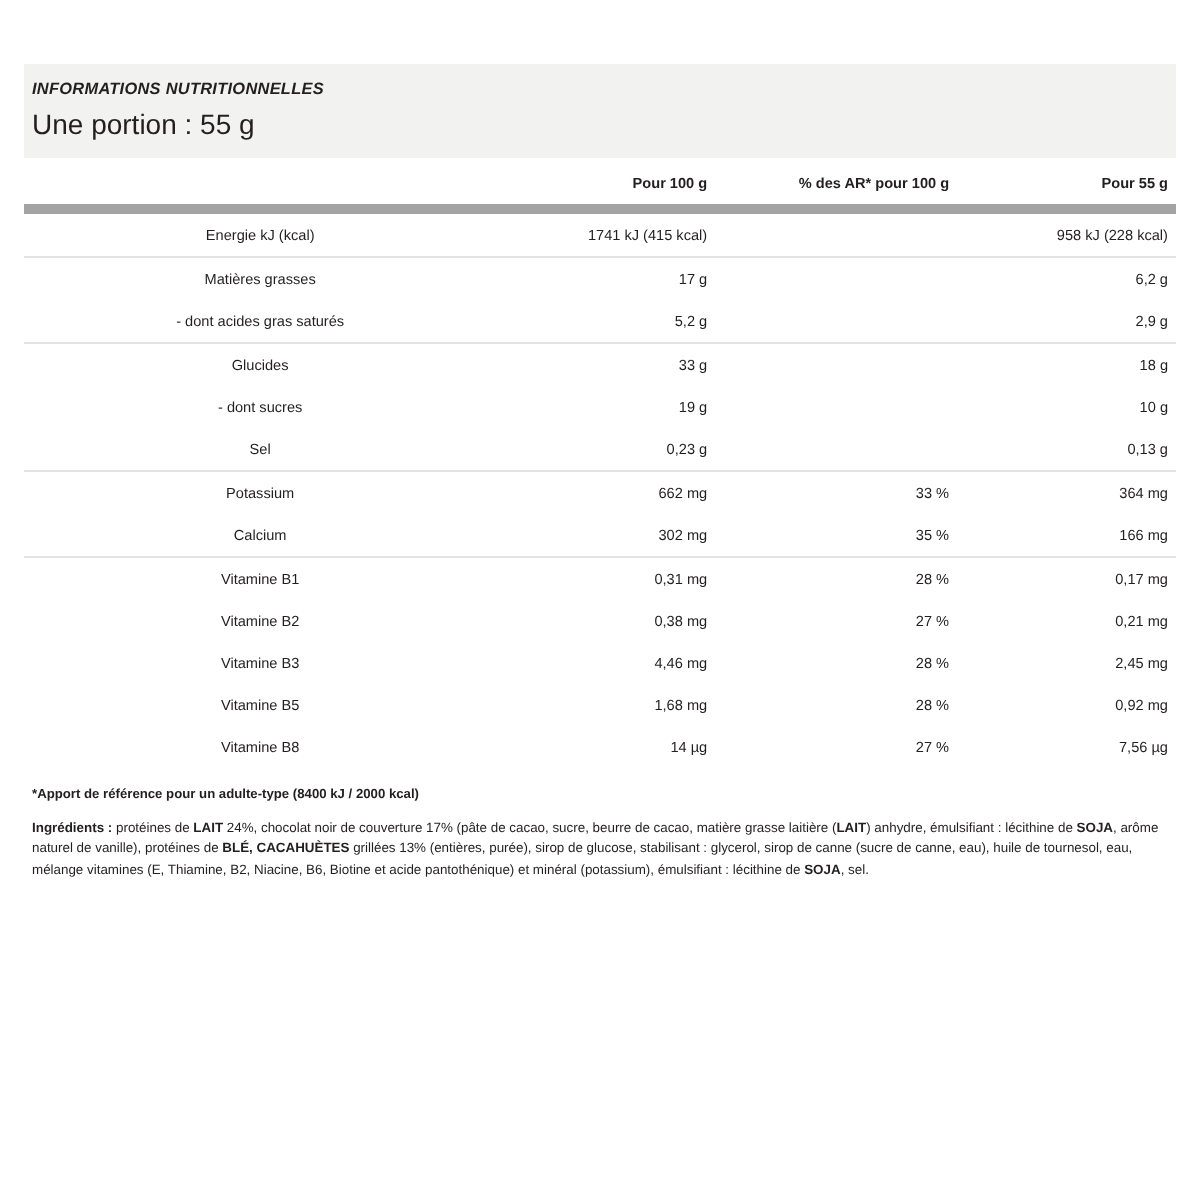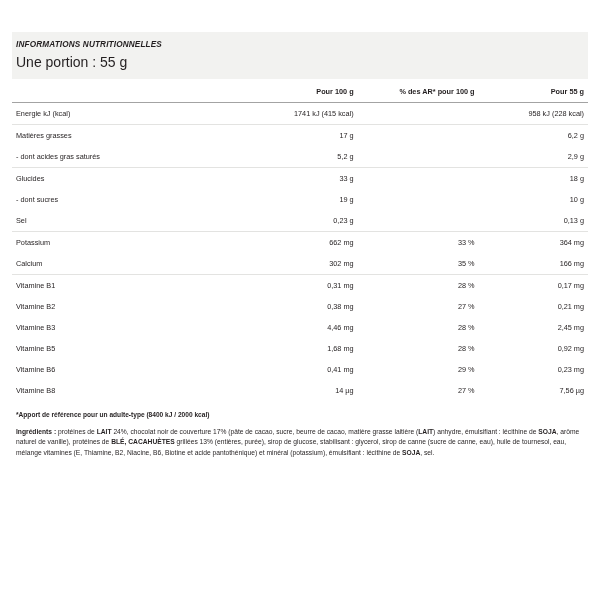--- a/index.html
+++ b/index.html
@@ -62,27 +62,27 @@
   }
   table.nutri td {
     font-size: 7.3px;
     color: #231f20;
     padding: 6px 4px 6px 4px;
     text-align: right;
     vertical-align: middle;
     border-top: 1px solid #e3e3e1;
   }
   table.nutri td.label {
-    text-align: left;
+    text-align: center;
   }
   table.nutri tr.nosep td {
     border-top: none;
   }
   table.nutri tr.headrow th {
-    border-bottom: 1px solid #a3a3a3;
+    border-bottom: 5px solid #a3a3a3;
   }
   .footnote {
     font-size: 6.6px;
     font-weight: bold;
     color: #231f20;
     margin: 10px 0 0 4px;
   }
   .ingredients {
     font-size: 6.7px;
     line-height: 1.55;
@@ -186,26 +186,20 @@
           <td>28 %</td>
           <td>2,45 mg</td>
         </tr>
         <tr class="nosep">
           <td class="label">Vitamine B5</td>
           <td>1,68 mg</td>
           <td>28 %</td>
           <td>0,92 mg</td>
         </tr>
         <tr class="nosep">
-          <td class="label">Vitamine B6</td>
-          <td>0,41 mg</td>
-          <td>29 %</td>
-          <td>0,23 mg</td>
-        </tr>
-        <tr class="nosep">
           <td class="label">Vitamine B8</td>
           <td>14 µg</td>
           <td>27 %</td>
           <td>7,56 µg</td>
         </tr>
       </tbody>
   </table>
 
   <div class="footnote">*Apport de référence pour un adulte-type (8400 kJ / 2000 kcal)</div>
 

